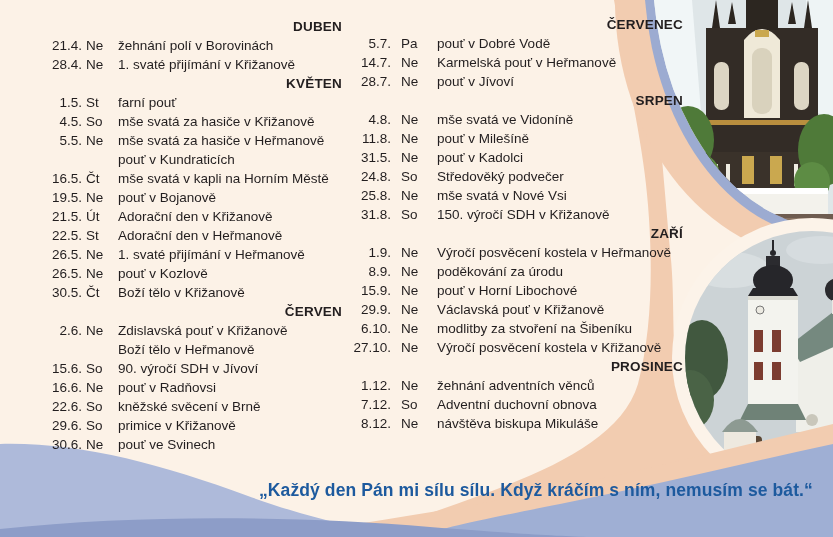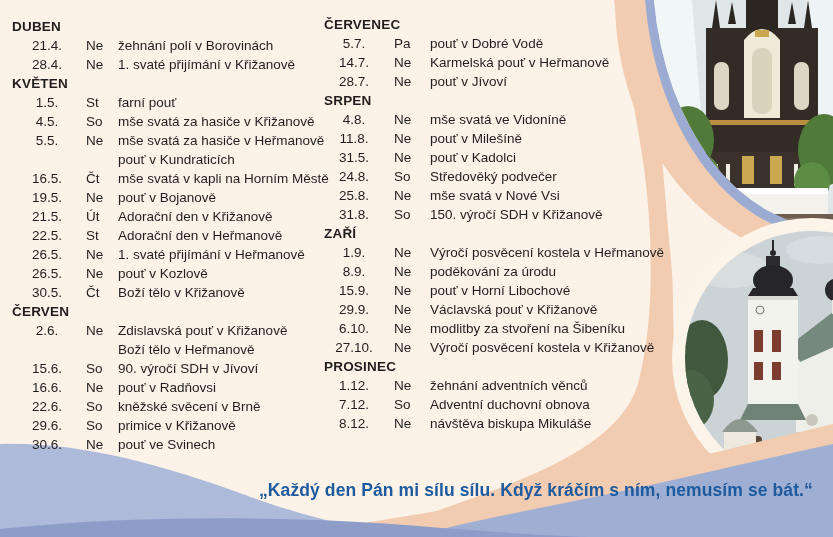--- a/index.html
+++ b/index.html
@@ -19,26 +19,26 @@
   .f-wave-dark{fill:var(--wave-dark,#8d9dc8);}
 
   .col{
     position:absolute;
     font-size:13.5px;
     line-height:19px;
     color:var(--text,#221e1f);
     white-space:nowrap;
   }
   .col-left{left:12px;top:17px;width:330px;}
-  .col-right{left:324px;top:15px;width:352px;}
-  .month-name{font-weight:bold;letter-spacing:0.2px;}
+  .col-right{left:331px;top:15px;width:352px;}
+  .month-name{font-weight:bold;letter-spacing:0.2px;text-align:right;}
   .row{display:grid;}
   .col-left  .row{grid-template-columns:70px 36px 1fr;}
   .col-right .row{grid-template-columns:60px 46px 1fr;}
-  .date{text-align:center;}
+  .date{text-align:right;}
   .col-left  .day{padding-left:4px;}
   .col-right .day{padding-left:10px;}
 
   .quote{
     position:absolute;
     left:259px;top:480px;
     font-size:17.5px;
     font-weight:bold;
     letter-spacing:0.1px;
     color:var(--quote-blue,#1d5a9e);

